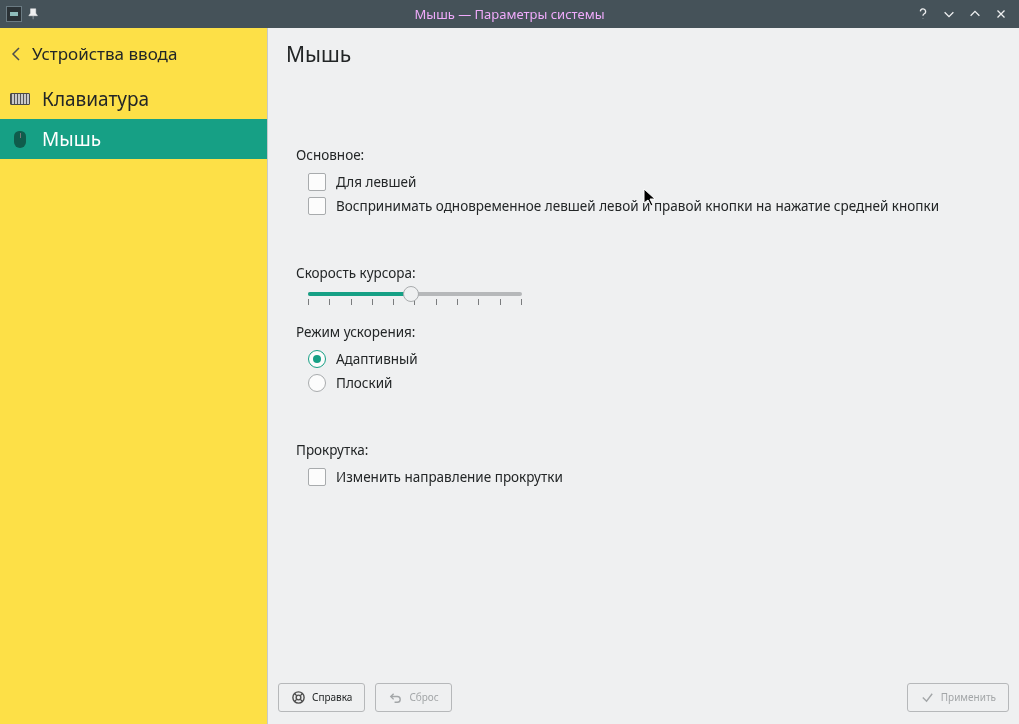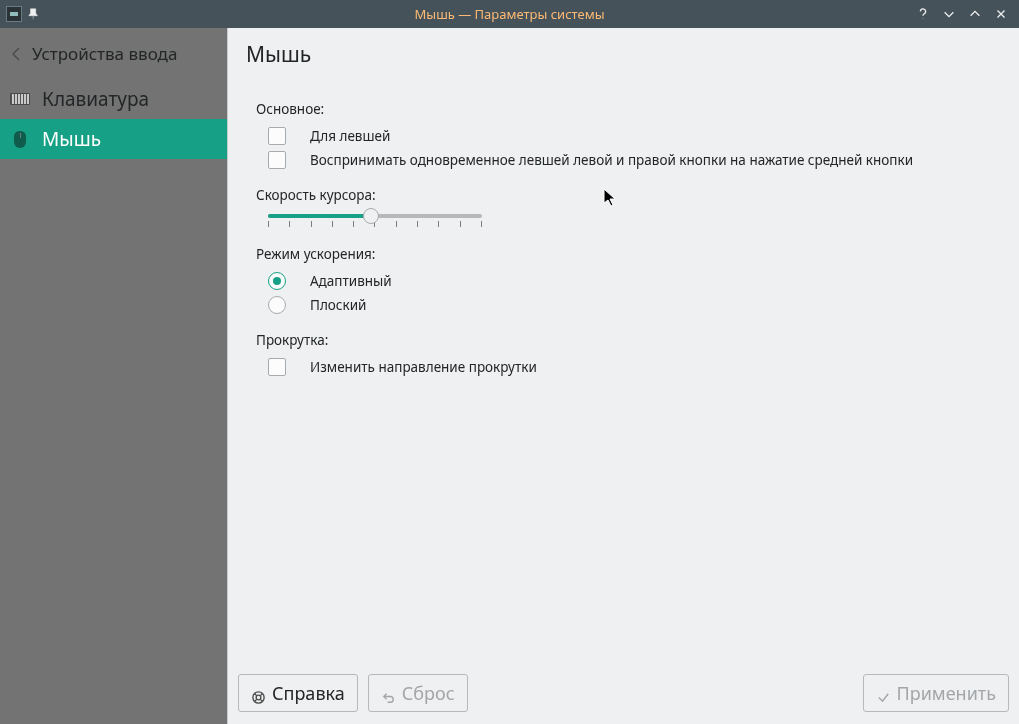--- a/index.html
+++ b/index.html
@@ -1,34 +1,34 @@
 <!DOCTYPE html>
 <html><head>
 <meta charset="utf-8">
 <style>
   * { box-sizing: border-box; margin: 0; padding: 0; font-family: "Noto Sans", "Segoe UI", sans-serif; }
   html, body { width: 1019px; height: 724px; overflow: hidden; background: #2e3135; }
   .window { display: flex; flex-direction: column; width: 1019px; height: 724px; background: #eff0f1; }
 
   
-  .titlebar { height: 28px; background: #455259; display: flex; align-items: center; color: #fdba74; font-size: 13px; position: relative; }
+  .titlebar { height: 28px; background: #455259; display: flex; align-items: center; color: #f0abfc; font-size: 13px; position: relative; }
   .titlebar .tb-left { display: flex; align-items: center; gap: 4px; padding-left: 6px; }
   .tb-appicon { width: 16px; height: 16px; background: #2b3236; border: 1px solid #6b7b83; display: flex; align-items: center; justify-content: center; }
   .tb-appicon::after { content: ""; width: 8px; height: 4px; background: #8fbcbb; }
   .tb-pin { width: 16px; height: 16px; display: flex; align-items: center; justify-content: center; color: #eff0f1; }
   .titlebar .tb-title { position: absolute; left: 0; right: 0; text-align: center; pointer-events: none; }
   .titlebar .tb-right { margin-left: auto; display: flex; align-items: center; gap: 10px; padding-right: 10px; }
   .tb-btn { width: 16px; height: 16px; display: flex; align-items: center; justify-content: center; color: #eff0f1; cursor: default; }
   .tb-btn svg { width: 14px; height: 14px; stroke: #eff0f1; stroke-width: 1.5; fill: none; }
 
   
   .body { flex: 1; display: flex; min-height: 0; }
 
   
-  .sidebar { width: 228px; background: #737373; border-right: 1px solid #c6c9cc; display: flex; flex-direction: column; text-align: center; }
+  .sidebar { width: 268px; background: #fde047; border-right: 1px solid #c6c9cc; display: flex; flex-direction: column; text-align: center; }
   .sidebar-header { display: flex; align-items: center; gap: 8px; padding: 14px 12px 14px 8px; font-size: 17px; color: #232627; }
   .sidebar-header svg { width: 16px; height: 16px; stroke: #4d4d4d; stroke-width: 1.5; fill: none; }
   .nav { list-style: none; }
   .nav-item { display: flex; align-items: center; gap: 12px; padding: 7px 10px 7px 10px; font-size: 19px; color: #232627; cursor: default; }
   .nav-item.active { background: #16a085; color: #ffffff; }
   .nav-icon { width: 20px; height: 20px; display: flex; align-items: center; justify-content: center; }
 
   
   .ic-keyboard { width: 20px; height: 12px; background: repeating-linear-gradient(90deg,#555 0 1px,#c9c9c9 1px 3px), linear-gradient(#b5b5b5,#b5b5b5); border: 1px solid #4a4a4a; border-radius: 1px; }
   .ic-mouse { width: 12px; height: 17px; background: #2a2e32; border-radius: 6px 6px 7px 7px; position: relative; }
@@ -37,22 +37,22 @@
   .ic-gamepad { width: 18px; height: 18px; background:#2a2e32; border-radius: 50%; position:relative; }
   .ic-gamepad::after { content:""; position:absolute; left:4px; top:4px; width:10px; height:10px; border-radius:50%; background:radial-gradient(circle at 30% 30%, #555, #1c1e21); }
   .ic-touchpad { width: 18px; height: 14px; border: 1.5px solid #2a2e32; border-radius: 1px; position:relative; }
   .ic-touchpad::after { content:""; position:absolute; left:0; right:0; bottom:0; height:3px; border-top:1.5px solid #2a2e32; }
 
   
   .main { flex: 1; display: flex; flex-direction: column; min-width: 0; }
   .main-header { padding: 12px 18px 6px; font-size: 21px; color: #232627; }
   .content { padding: 26px 18px 10px 28px; font-size: 13.5px; color: #232627; flex: 1; overflow: auto; }
 
-  .section-label { color: #232627; margin-bottom: 6px; }
-  .row { display:flex; align-items:center; gap:24px; padding:3px 0 3px 12px; }
+  .section-label { color: #232627; margin-bottom: 6px; margin-top: 46px; }
+  .row { display:flex; align-items:center; gap:10px; padding:3px 0 3px 12px; }
   .checkbox { width:18px; height:18px; border:1px solid #a8abad; border-radius:2px; background:#fcfcfc; flex:none; }
   .radio { width:18px; height:18px; border:1.5px solid #a8abad; border-radius:50%; background:#fcfcfc; flex:none; display:flex; align-items:center; justify-content:center; }
   .radio.checked { border-color:#16a085; }
   .radio.checked::after { content:""; width:8px; height:8px; border-radius:50%; background:#16a085; }
 
   .group { margin-bottom: 14px; }
 
   
   .slider-wrap { padding: 4px 0 8px 12px; width: 226px; }
   .slider-track { position:relative; height: 4px; background:#b6b8ba; border-radius:2px; }
@@ -60,21 +60,21 @@
   .slider-thumb { position:absolute; top:50%; width:16px; height:16px; background:#eff0f1; border:1px solid #a8abad; border-radius:50%; transform:translate(-50%,-50%); }
   .slider-ticks { display:flex; justify-content:space-between; margin-top:3px; }
   .slider-ticks span { width:1px; height:6px; background:#7a7c7e; }
 
   
   .cursor { position: absolute; pointer-events: none; }
   .cursor svg { width: 14px; height: 20px; }
 
   
   .footer { border-top: 1px solid transparent; padding: 0 10px 12px 10px; display:flex; gap:10px; align-items:center; }
-  .btn { display:flex; align-items:flex-end; gap:6px; padding:6px 12px; font-size:18px; color:#232627; background:#eff0f1; border:1px solid #b6b8ba; border-radius:3px; cursor:default; }
+  .btn { display:flex; align-items:flex-start; gap:6px; padding:6px 12px; font-size:10px; color:#232627; background:#eff0f1; border:1px solid #b6b8ba; border-radius:3px; cursor:default; }
   .btn.disabled { color:#a3a6a8; }
   .btn.disabled svg { stroke:#a3a6a8; }
   .btn svg, .btn .bicon { width:15px; height:15px; stroke:#4d4d4d; stroke-width:1.5; fill:none; flex:none; }
   .footer .spacer { flex:1; }
 
   .main { position: relative; }
 </style>
 </head>
 <body>
 

